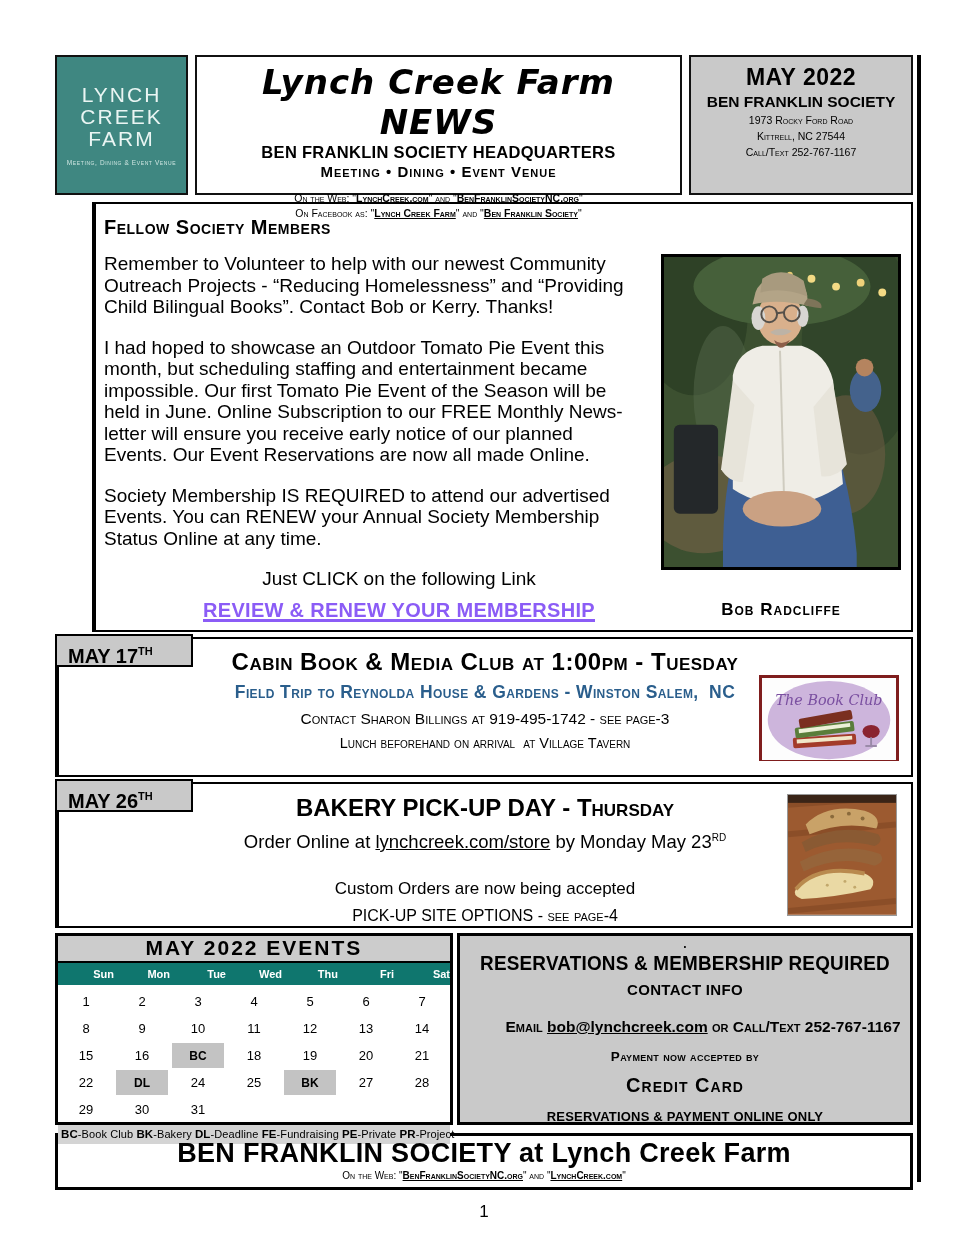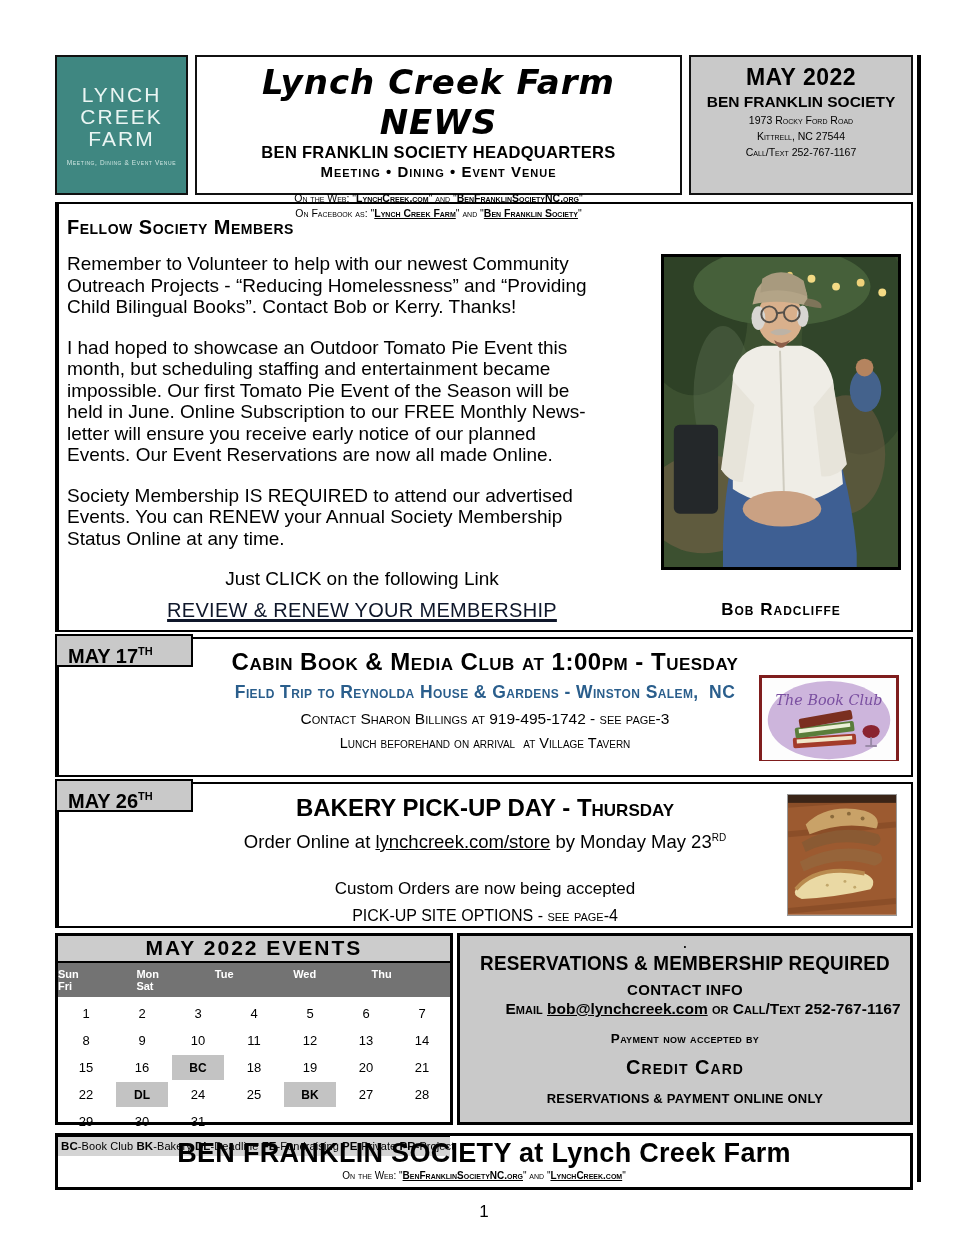--- a/index.html
+++ b/index.html
@@ -20,26 +20,26 @@
   .nl-web { font-size:10.5px; font-variant:small-caps; margin-top:12px; }
   .nl-web2 { font-size:10.5px; font-variant:small-caps; margin-top:3px; }
   .ulink { text-decoration:underline; color:#000; font-weight:bold; }
   .cal-hdr-box { width:224px; border:2px solid #111; background:#c9c9c9; text-align:center; padding-top:7px; }
   .ch-1 { font-size:23px; font-weight:bold; letter-spacing:.5px; }
   .ch-2 { font-size:23px; font-weight:bold; letter-spacing:1.5px; }
   .ch-3 { font-size:15.5px; font-weight:bold; margin-top:2px; }
   .ch-addr { font-size:10.5px; font-variant:small-caps; line-height:13px; margin-top:3px; }
 
   
-  .main-sec { position:relative; border:2px solid #000; border-left-width:4px; height:430px; margin-bottom:5px; padding:10px 0 0 8px; }
+  .main-sec { position:relative; border:2px solid #000; border-left-width:4px; height:430px; margin-bottom:5px; padding:10px 0 0 8px;margin-left:37px; }
   .greeting { font-size:20px; font-weight:bold; font-variant:small-caps; letter-spacing:.5px; margin:2px 0 14px; }
   .para { font-size:19px; line-height:21.5px; margin-bottom:19px; width:600px; }
   .para > div { white-space:nowrap; }
   .click-line { width:590px; text-align:center; font-size:19px; margin-top:4px; }
-  .renew-link { display:block; width:590px; text-align:center; font-size:20px; font-weight:normal; color:#0f172a; letter-spacing:.3px; margin-top:9px; text-decoration:underline; text-decoration-thickness:2.5px; }
+  .renew-link { display:block; width:590px; text-align:center; font-size:20px; font-weight:bold; color:#8b5cf6; letter-spacing:.3px; margin-top:9px; text-decoration:underline; text-decoration-thickness:2.5px; }
   .photo-frame { position:absolute; right:10px; top:50px; width:240px; height:316px; border:3px solid #000; }
   .photo-frame svg { display:block; width:100%; height:100%; }
   .photo-caption { position:absolute; right:10px; bottom:10px; width:240px; text-align:center; font-size:17px; font-weight:bold; font-variant:small-caps; letter-spacing:1px; }
 
   
   .evt-sec { position:relative; border:2px solid #000; border-left-width:4px; margin-bottom:5px; text-align:center; }
   .tab { position:absolute; top:-5px; left:-4px; width:138px; height:33px; background:#c9c9c9; border:2px solid #000; text-align:left; padding-left:11px; font-size:20px; font-weight:bold; line-height:30px; }
   .tab sup { font-size:11px; }
   .sec17 { height:140px; padding-top:9px; }
   .sec17 .h1 { font-size:24px; font-weight:bold; font-variant:small-caps; letter-spacing:.5px; }
@@ -54,32 +54,32 @@
   .sec26 .h2 sup { font-size:10px; }
   .sec26 .h3 { font-size:17px; margin-top:26px; }
   .sec26 .h4 { font-size:16px; margin-top:8px; }
   .sec26 .h4 .sc { font-variant:small-caps; }
   .bread-img { position:absolute; right:14px; top:10px; width:110px; height:122px; border:1px solid #999; }
 
   
   .bottom-row { display:flex; margin-bottom:8px; height:192px; }
   .cal-box { width:398px; border:3px solid #000; display:flex; flex-direction:column; background:#fff; margin-right:4px; }
   .cal-title { background:#ccc; border-bottom:2px solid #000; text-align:center; font-size:21px; font-weight:bold; letter-spacing:2px; padding:0 0 1px; }
-  .cal-days { display:grid; grid-template-columns:repeat(5,1fr); background:#737373; color:#fff; font-weight:bold; font-size:11px; padding:5px 0; text-align:left; }
+  .cal-days { display:grid; grid-template-columns:repeat(7,1fr); background:#0f766e; color:#fff; font-weight:bold; font-size:11px; padding:5px 0; text-align:right; }
   .cal-grid { display:grid; grid-template-columns:repeat(7,1fr); font-size:13px; padding-top:3px; }
   .cal-cell { height:25px; display:flex; align-items:center; justify-content:center; margin:1px 2px; }
   .cal-cell.evt { background:#c3c3c3; font-weight:bold; font-size:12px; }
   .cal-legend { margin-top:auto; background:#d4d4d4; border-top:2px solid #000; font-size:11px; padding:3px 3px 4px; white-space:nowrap; letter-spacing:.1px; }
   .cal-legend b { font-size:11.5px; }
 
   .res-box { flex:1; background:#c9c9c9; border:3px solid #000; text-align:center; padding-top:2px; }
   .res-dot { font-size:12px; font-weight:bold; line-height:12px; }
   .res-h1 { font-size:19.5px; font-weight:bold; letter-spacing:.2px; margin-top:2px; transform:scaleX(.97); }
   .res-h2 { font-size:15px; font-weight:bold; margin-top:6px; letter-spacing:.3px; }
-  .res-email { font-size:15.5px; font-weight:bold; font-variant:small-caps; margin-top:2px;padding-left:36px; }
+  .res-email { font-size:15.5px; font-weight:bold; font-variant:small-caps; margin-top:20px;padding-left:36px; }
   .res-email .lc { font-variant:normal; text-decoration:underline; }
   .res-pay { font-size:13.5px; font-weight:bold; font-variant:small-caps; margin-top:13px; letter-spacing:.3px; }
   .res-cc { font-size:20px; font-weight:bold; font-variant:small-caps; margin-top:10px; letter-spacing:1px; }
   .res-note { font-size:13px; font-weight:bold; margin-top:12px; letter-spacing:.2px; }
 
   
   .footer { border:3px solid #000; text-align:center; padding:2px 0 6px; }
   .f-title { font-size:27px; font-weight:bold; letter-spacing:.3px; }
   .f-web { font-size:10px; font-variant:small-caps; margin-top:1px; }
   .pageno { text-align:center; font-size:17px; margin-top:12px; font-family:"Liberation Sans",sans-serif; }

